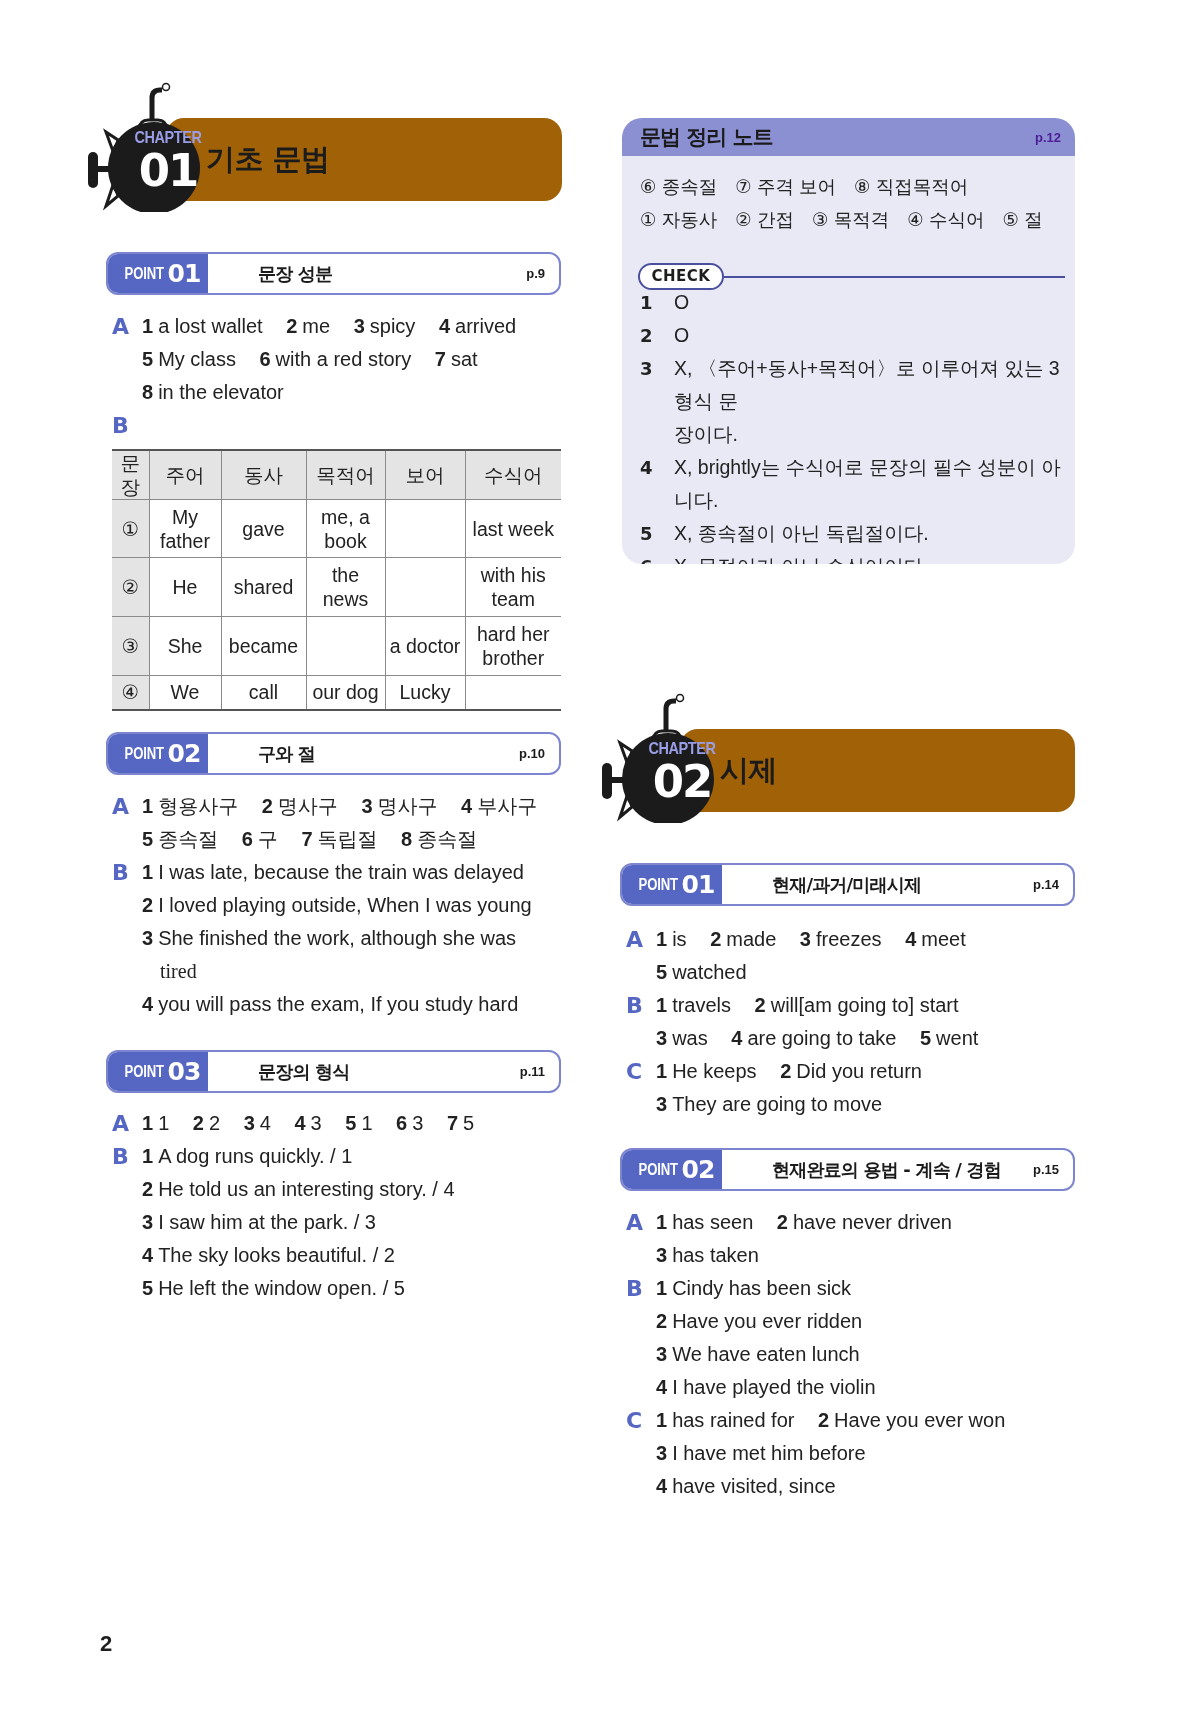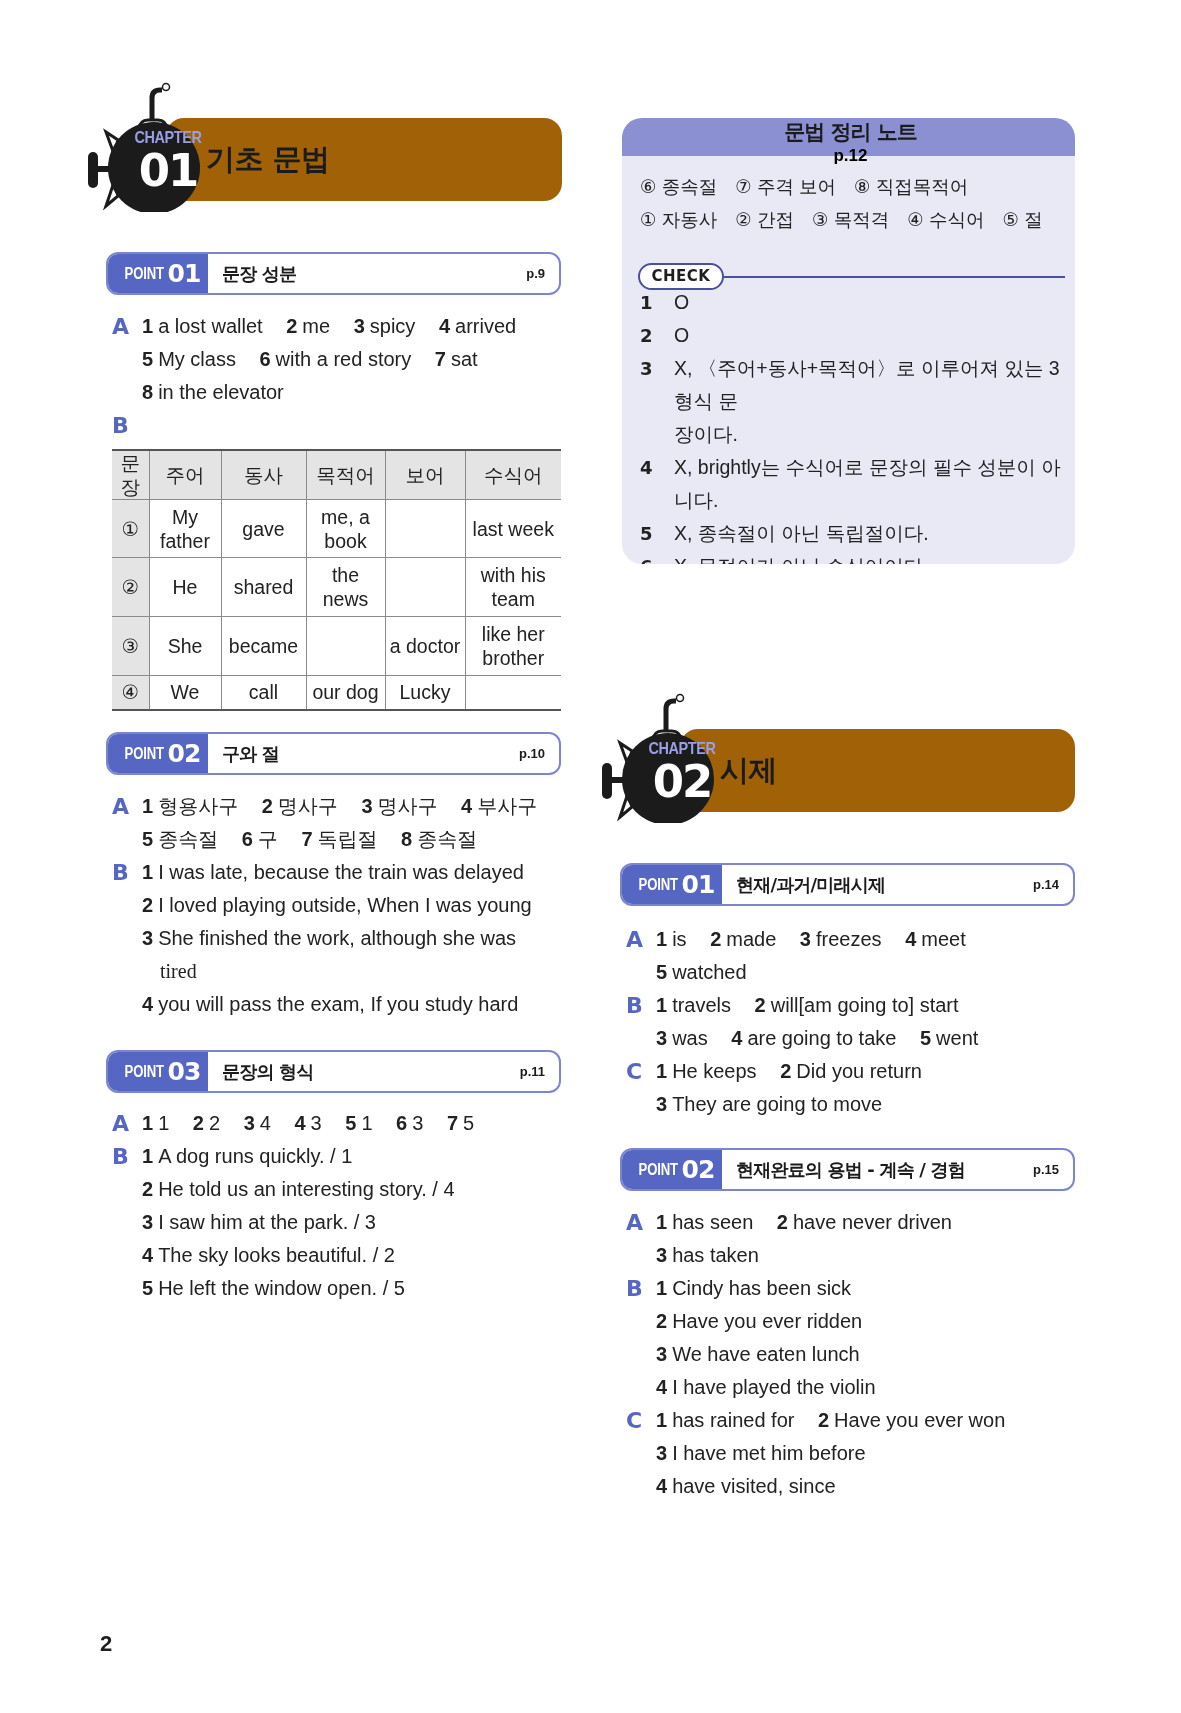--- a/index.html
+++ b/index.html
@@ -13,21 +13,21 @@
   .chapter .sub { position: absolute; left: 0; top: 0; width: 140px; height: 130px; }
   .chapter .badge { position: absolute; left: 32px; top: 46px; width: 100px; height: 90px; text-align: center; }
   .chapter .badge .lab { display: block; color: #9a9ee6; font-size: 17px; font-weight: 700; letter-spacing: -0.5px; line-height: 20px; font-family: "Liberation Sans", sans-serif; transform: scaleX(0.85); }
   .chapter .badge .num { display: block; color: #fff; font-size: 45px; font-weight: 900; line-height: 46px; font-family: "DejaVu Sans", sans-serif; letter-spacing: -2px; }
 
   
   .point { position: absolute; height: 43px; border: 2px solid #7d85cf; border-radius: 12px; background: #fff; overflow: hidden; display: flex; align-items: center; }
   .point .tag { width: 100px; height: 100%; background: #5566c3; color: #fff; display: flex; align-items: center; justify-content: center; gap: 4px; }
   .point .tag .pt { font-size: 16px; font-weight: 700; transform: scaleX(0.82); transform-origin: right center; letter-spacing: -0.2px; }
   .point .tag .pn { font-size: 25px; font-weight: 900; font-family: "DejaVu Sans", sans-serif; letter-spacing: -1px; }
-  .point .ptitle { flex: 1; padding-left: 14px; font-size: 18px; font-weight: 800; font-family: "DejaVu Sans", sans-serif; letter-spacing: -0.8px; color: #1b1b1b; }
+  .point .ptitle { flex: 1; padding-left: 14px; font-size: 18px; font-weight: 800; font-family: "DejaVu Sans", sans-serif; letter-spacing: -0.8px; color: #1b1b1b; margin-left: 36px; }
   .point .ppage { padding-right: 14px; font-size: 13px; font-weight: 700; color: #1b1b1b; }
 
   
   .lines { position: absolute; font-size: 20px; line-height: 33px; color: #222; }
   .ln { position: relative; white-space: nowrap; height: 33px; }
   .sec { position: absolute; left: 0; font-weight: 900; color: #5566c3; font-size: 22px; font-family: "DejaVu Sans", sans-serif; }
   .it { margin-right: 18px; }
   .it b { font-weight: 700; margin-right: 5px; }
   .body { position: absolute; left: 30px; }
 
@@ -35,23 +35,23 @@
   table.grid { position: absolute; border-collapse: collapse; font-size: 19.5px; color: #222; text-align: center; }
   table.grid th, table.grid td { border: 1.5px solid #8a8a8a; line-height: 24px; font-weight: 400; padding: 0 2px; }
   table.grid tr:first-child th { border-top: 2px solid #555; background: #e4e4e4; height: 36px; }
   table.grid td.rk { background: #e4e4e4; }
   table.grid tr:last-child td { border-bottom: 2px solid #555; }
   table.grid th:first-child, table.grid td:first-child { border-left: none; }
   table.grid th:last-child, table.grid td:last-child { border-right: none; text-align: center; }
 
   
   .note { position: absolute; left: 622px; top: 118px; width: 453px; height: 446px; background: #e9e9f6; border-radius: 20px; overflow: hidden; }
-  .note .nh { height: 38px; background: #8b90d2; display: flex; align-items: center; justify-content: space-between; padding: 0 14px 0 18px; flex-direction: column; }
+  .note .nh { height: 38px; background: #8b90d2; display: flex; align-items: center; justify-content: space-between; padding: 0 14px 0 18px; }
   .note .nh .nt { font-size: 21px; font-weight: 900; font-family: "DejaVu Sans", sans-serif; letter-spacing: -1px; color: #1b1b1b; }
-  .note .nh .np { font-size: 17px; font-weight: 700; color: #000000; }
+  .note .nh .np { font-size: 13px; font-weight: 700; color: #4c1d95; }
   .note .terms { position: absolute; left: 18px; top: 52px; font-size: 18.5px; line-height: 33px; color: #222; }
   .note .terms span { margin-right: 18px; white-space: nowrap; }
   .check { position: absolute; left: 16px; top: 145px; right: 10px; height: 28px; }
   .check .pill { position: absolute; left: 0; top: 0; height: 27px; width: 86px; border: 2.5px solid #4a4f9e; border-radius: 14px; background: #fff; font-size: 15px; font-weight: 900; text-align: center; line-height: 22px; letter-spacing: 0.5px; font-family: "DejaVu Sans", sans-serif; }
   .check .rule { position: absolute; left: 86px; right: 0; top: 13px; height: 2px; background: #4a4f9e; }
   .clist { position: absolute; left: 18px; top: 168px; font-size: 19.5px; line-height: 33px; color: #222; }
   .clist .row { position: relative; padding-left: 34px; }
   .clist .row b { position: absolute; left: 0; font-weight: 900; font-family: "DejaVu Sans", sans-serif; font-size: 18px; }
 
   .pagenum { position: absolute; left: 100px; top: 1631px; font-size: 22px; font-weight: 700; }
@@ -134,21 +134,21 @@
     <td>the news</td>
     <td></td>
     <td>with his team</td>
   </tr>
   <tr style="height:59px;">
     <td class="rk">③</td>
     <td>She</td>
     <td>became</td>
     <td></td>
     <td>a doctor</td>
-    <td>like her brother</td>
+    <td>hard her brother</td>
   </tr>
   <tr style="height:34px;">
     <td class="rk">④</td>
     <td>We</td>
     <td>call</td>
     <td>our dog</td>
     <td>Lucky</td>
     <td></td>
   </tr>
 </tbody>

